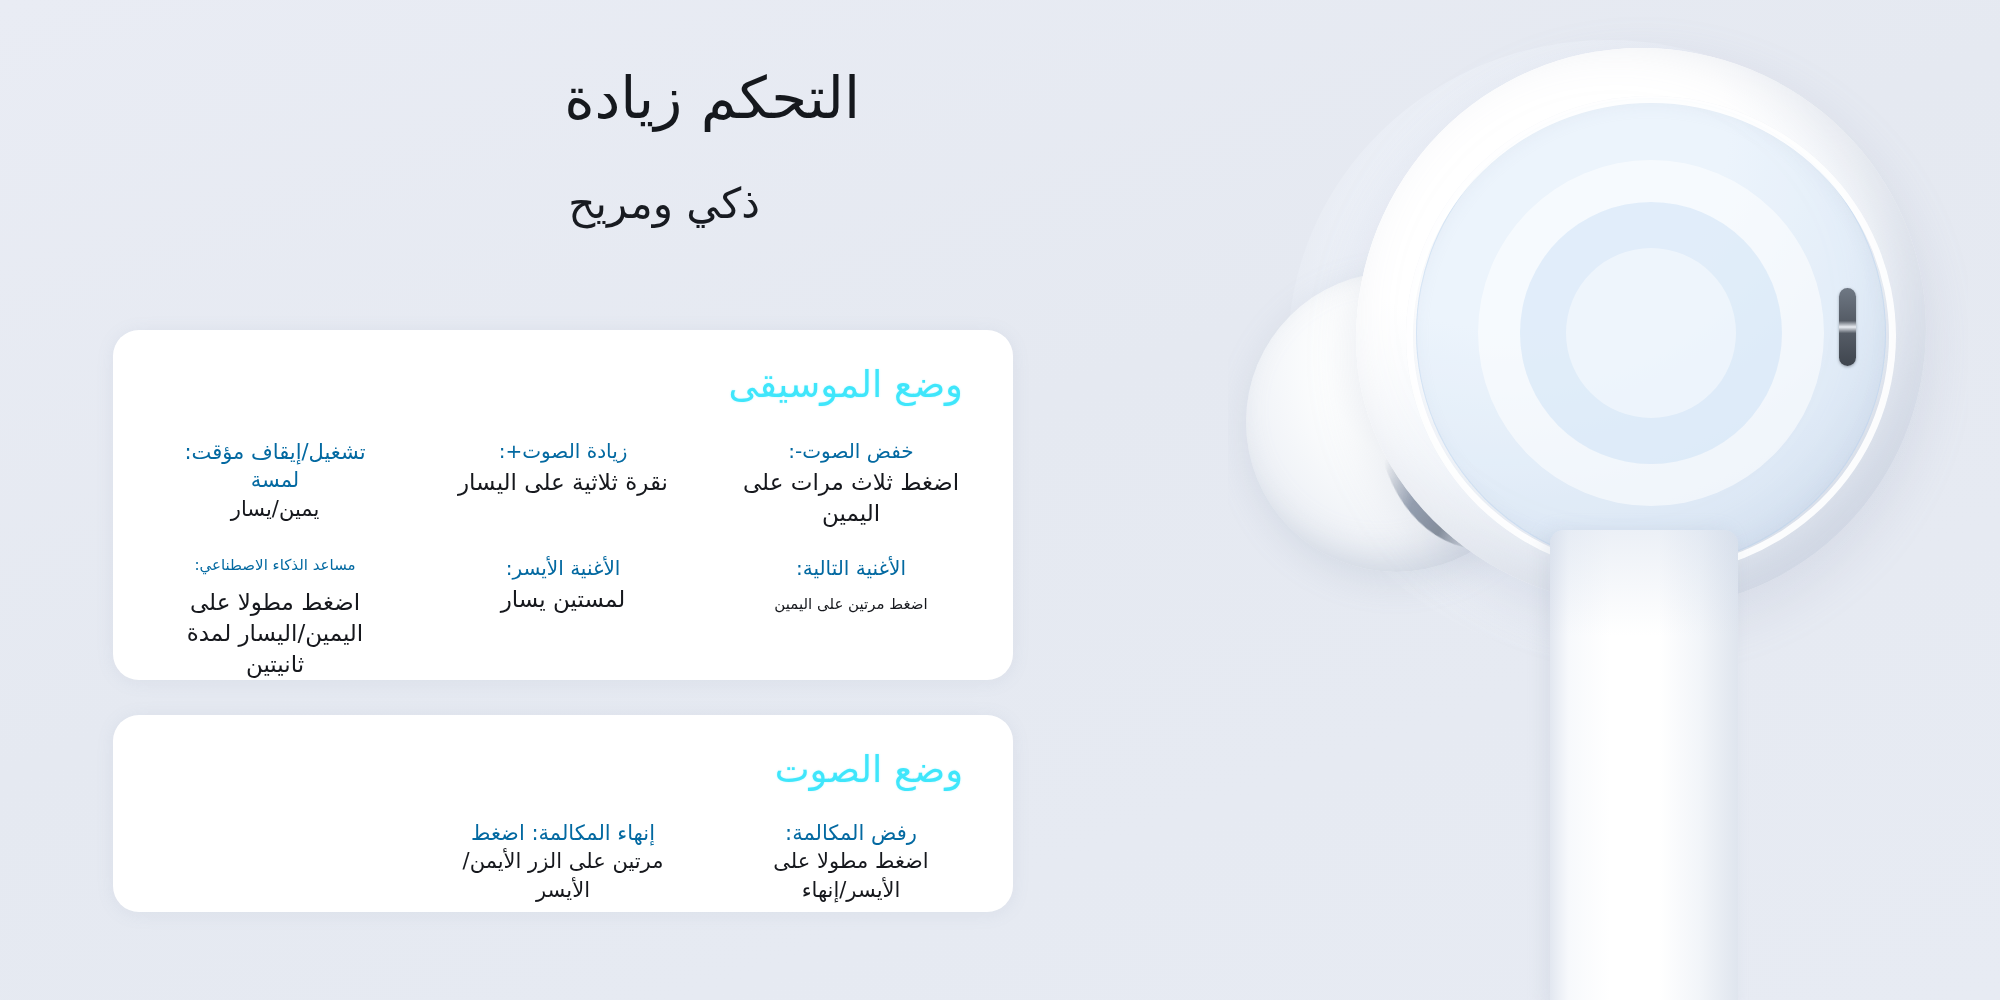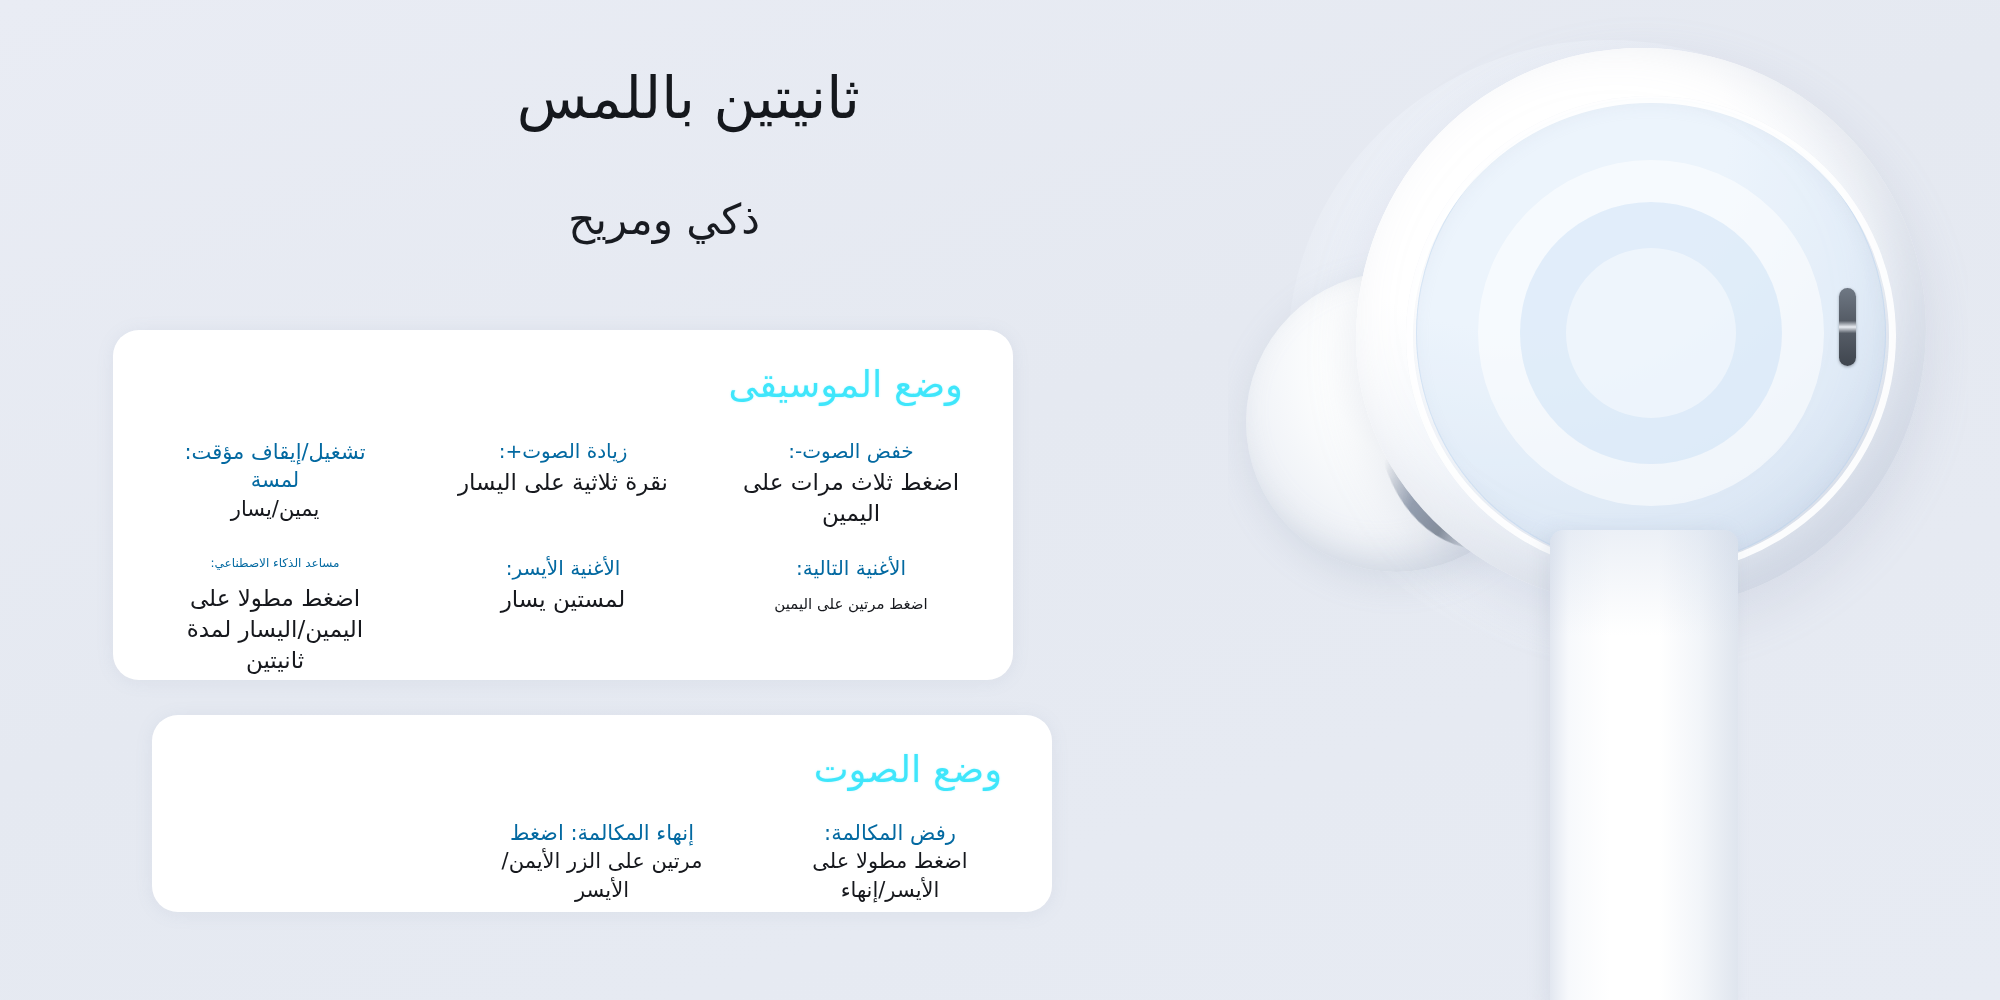--- a/index.html
+++ b/index.html
@@ -42,21 +42,21 @@
     color: #15181d;
     line-height: 1.25;
     letter-spacing: 0;
     white-space: nowrap;
     margin-right: 80px;
     text-align: right;
     direction: rtl;
   }
 
   #page-subtitle {
-    margin-top: 58px;
+    margin-top: 42px;
     font-size: 42px;
     font-weight: 400;
     color: #181b21;
     line-height: 1.3;
     white-space: nowrap;
     text-align: right;
     direction: rtl;
     padding-right: 180px;
   }
 
@@ -70,21 +70,21 @@
   }
 
   #card-music {
     right: 987px;
     top: 330px;
     width: 900px;
     height: 350px;
   }
 
   #card-voice {
-    right: 948px;
+    right: 987px;
     top: 715px;
     width: 900px;
     height: 197px;
     padding-left: 8px;
   }
 
   .card-title {
     color: #3fe6fb;
     font-size: 37px;
     font-weight: 400;
@@ -127,21 +127,21 @@
 
   .feature .f-value {
     font-size: 23px;
     color: #16181d;
     line-height: 1.35;
     font-weight: 400;
     display: block;
   }
 
   
-  .feature.sz-sm .f-label { font-size: 12px; }
+  .feature.sz-sm .f-label { font-size: 15px; }
   .feature.sz-sm .f-value { font-size: 23px; }
 
   .feature.sz-xs .f-label { font-size: 20px; }
   .feature.sz-xs .f-value { font-size: 15px; }
 
   .feature.sz-tight .f-label { font-size: 20px; margin-bottom: 2px; }
   .feature.sz-tight .f-value { font-size: 23px; }
 
   .feature.sz-mid .f-label { font-size: 21px; margin-bottom: 10px; }
   .feature.sz-mid .f-value { font-size: 17px; }
@@ -307,21 +307,21 @@
     <div class="ripple ripple-2"></div>
     <div class="ripple ripple-3"></div>
     <div class="ripple ripple-4"></div>
     <div class="bud-rim"></div>
     <div class="sensor-slot"></div>
     <div class="bud-stem"></div>
     <div class="bud-stem-shade"></div>
   </div>
 
   <div id="header-block">
-    <h1 id="page-title">ثانيتين باللمس</h1>
+    <h1 id="page-title">التحكم زيادة</h1>
     <h2 id="page-subtitle">ذكي ومريح</h2>
   </div>
 
   <section class="card" id="card-music">
     <div class="card-title">وضع الموسيقى</div>
 
     <div class="feature-grid">
 
       <div class="feature sz-tight">
         <span class="f-label">خفض الصوت-:</span>

